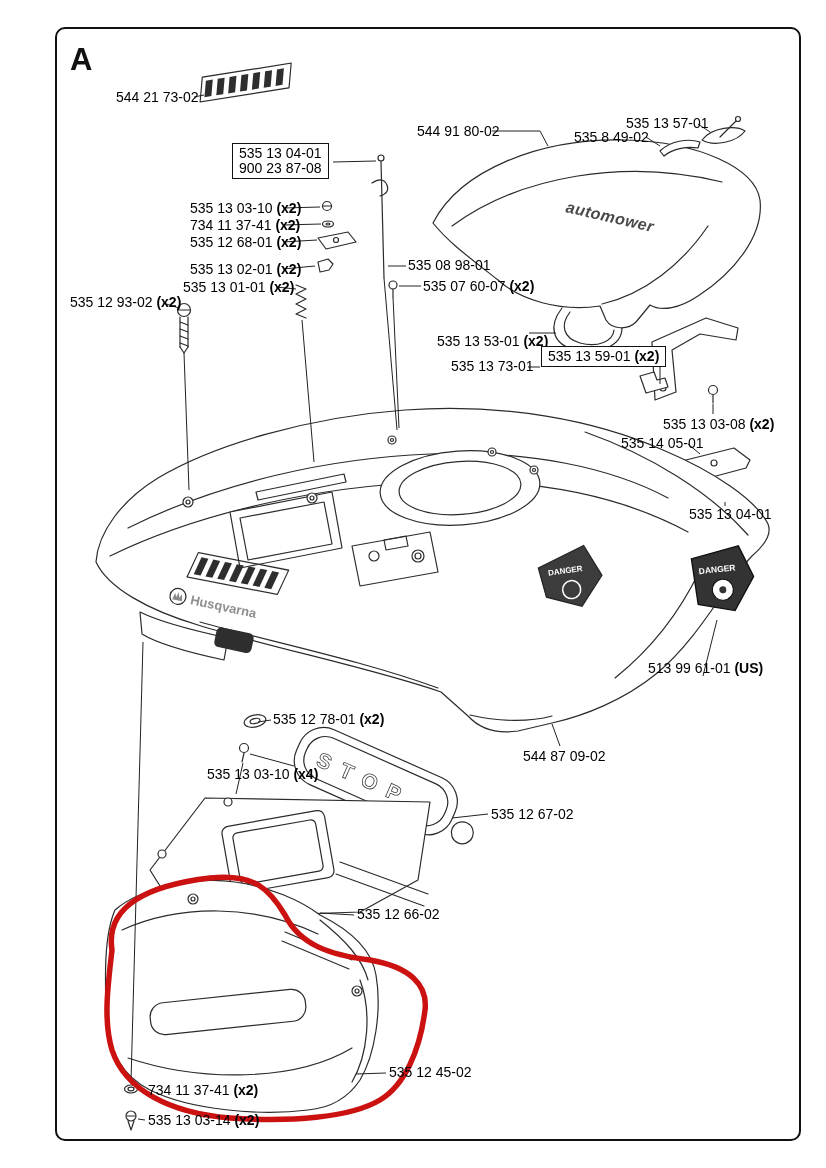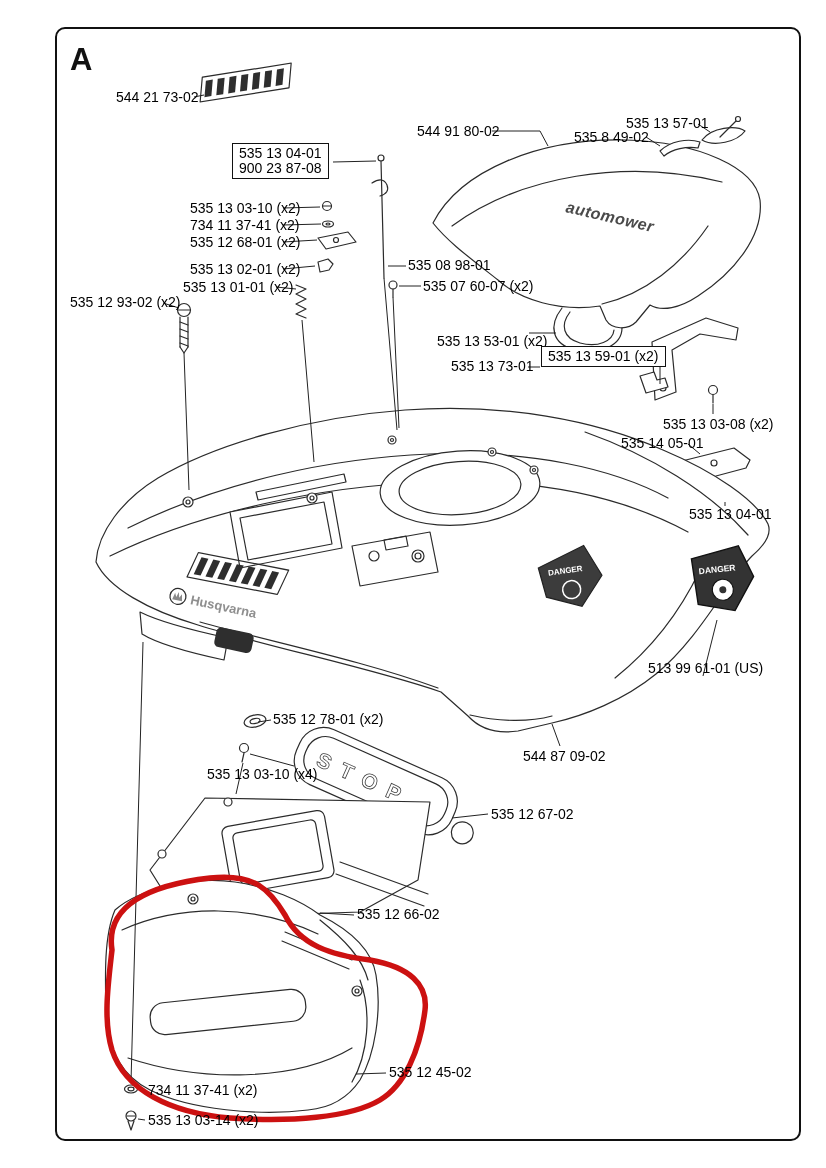--- a/index.html
+++ b/index.html
@@ -1,20 +1,20 @@
 <!DOCTYPE html>
 <html><head>
 <meta charset="utf-8">
 <style>
   html,body { margin:0; padding:0; background:#ffffff; }
   body { width:826px; height:1168px; position:relative; font-family:"Liberation Sans", sans-serif; color:#000; overflow:hidden; }
   .frame { position:absolute; left:55px; top:27px; width:742px; height:1110px; border:2px solid #111; border-radius:10px; }
   .section-letter { position:absolute; left:70px; top:42px; font-size:31px; font-weight:bold; color:#111; }
   .label { position:absolute; font-size:14px; line-height:15px; white-space:nowrap; color:#000; }
-  .label .qty { font-weight:normal; }
+  .label .qty { font-weight:bold; }
   .boxed { border:1.4px solid #111; background:#fff; padding:2px 6px; }
   svg.art { position:absolute; left:0; top:0; }
   .ln { stroke:#2b2b2b; stroke-width:1.2; fill:none; stroke-linejoin:round; stroke-linecap:round; }
   .fw { stroke:#2b2b2b; stroke-width:1.2; fill:#ffffff; stroke-linejoin:round; }
   .dk { fill:#2e2e2e; stroke:none; }
   .leader { stroke:#222; stroke-width:1; fill:none; }
 </style>
 </head>
 <body>
 

